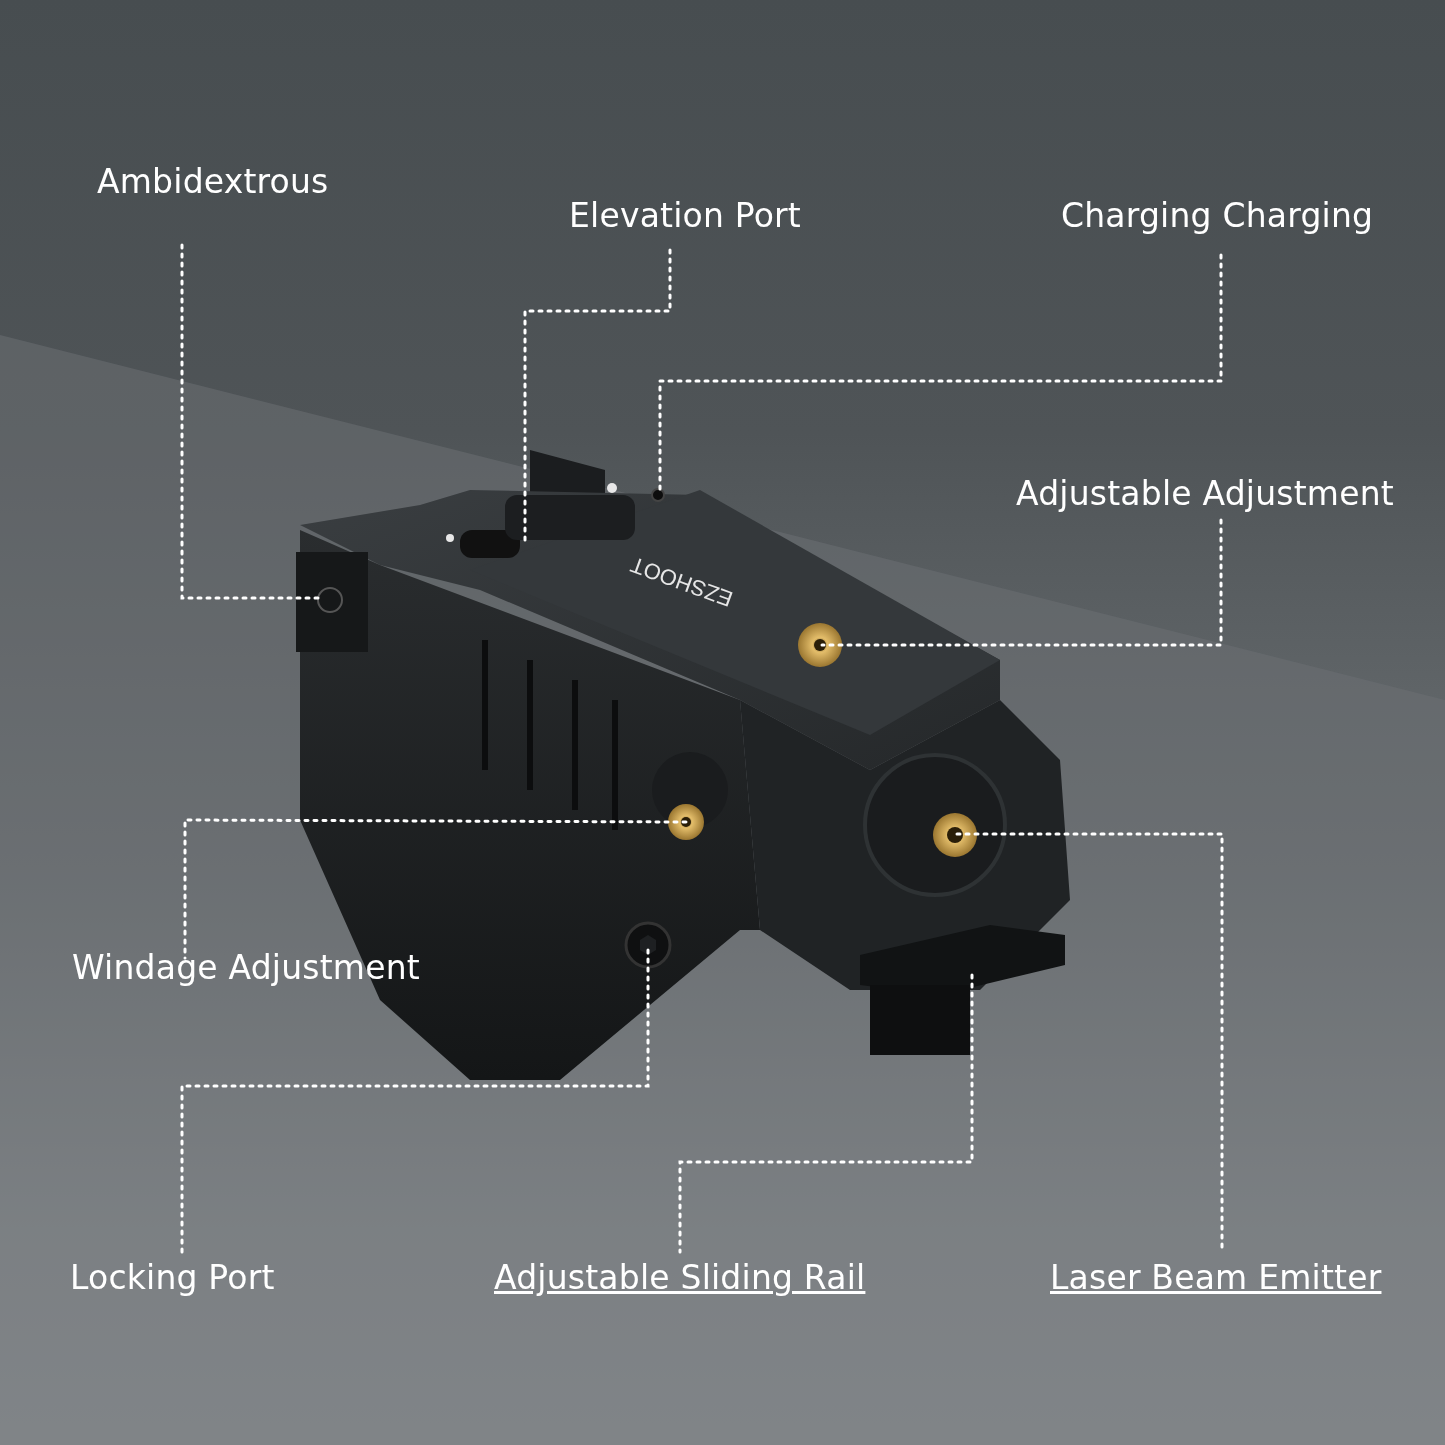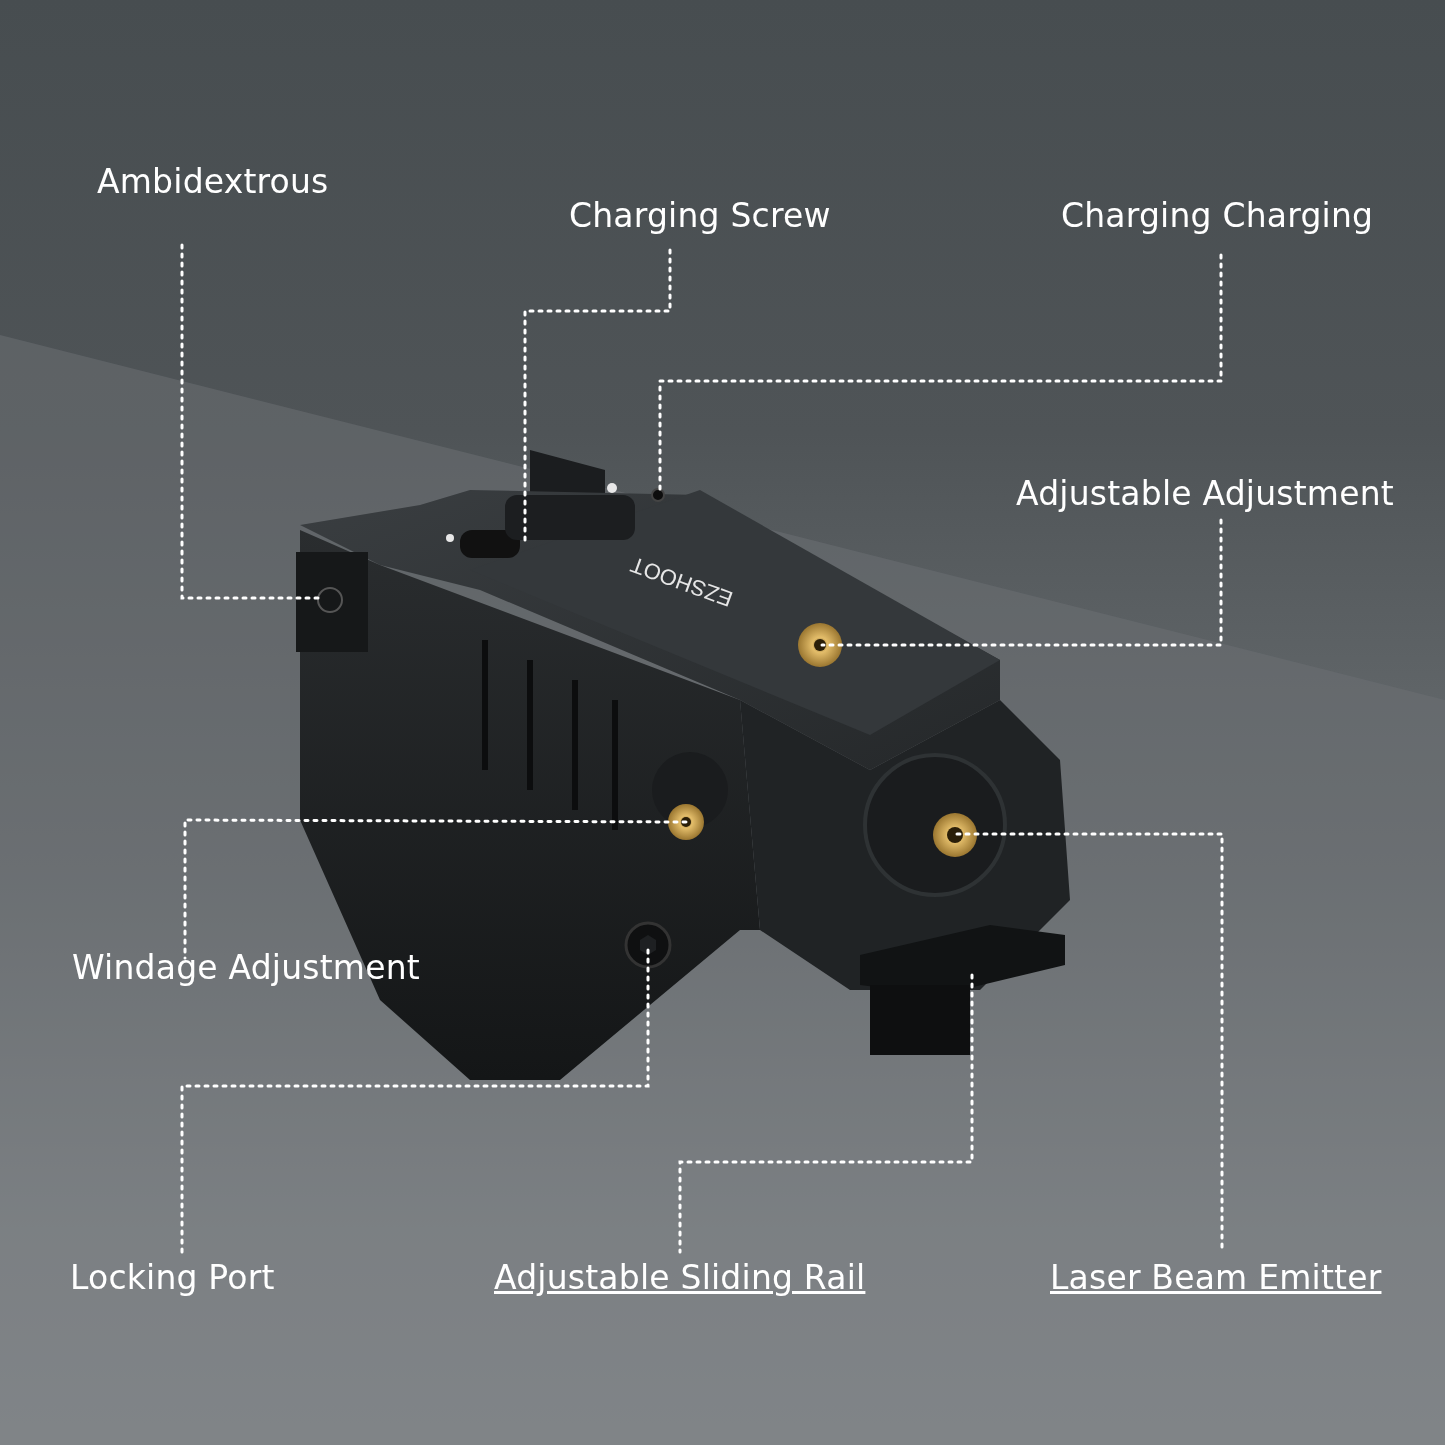--- a/index.html
+++ b/index.html
@@ -91,19 +91,19 @@
     <polyline points="686,822 185,820 185,958"></polyline>
     <polyline points="648,950 648,1086 182,1086 182,1252"></polyline>
     <polyline points="972,975 972,1162 680,1162 680,1252"></polyline>
     <polyline points="957,834 1222,834 1222,1252"></polyline>
   </g>
 </svg>
 
 <div class="label" style="left:73px;top:162px;">
   <span class="line">Ambidextrous</span>
 </div>
-<div class="label" style="left:569px;top:196px;">Charging Screw</div>
+<div class="label" style="left:569px;top:196px;">Elevation Port</div>
 <div class="label" style="left:1061px;top:196px;">Charging Charging</div>
 <div class="label" style="left:1016px;top:474px;">Adjustable Adjustment</div>
 <div class="label" style="left:72px;top:948px;">Windage Adjustment</div>
 <div class="label" style="left:70px;top:1258px;">Locking Port</div>
 <div class="label" style="left:494px;top:1258px;text-decoration:underline;">Adjustable Sliding Rail</div>
 <div class="label" style="left:1050px;top:1258px;text-decoration:underline;">Laser Beam Emitter</div>
 
 </body></html>

